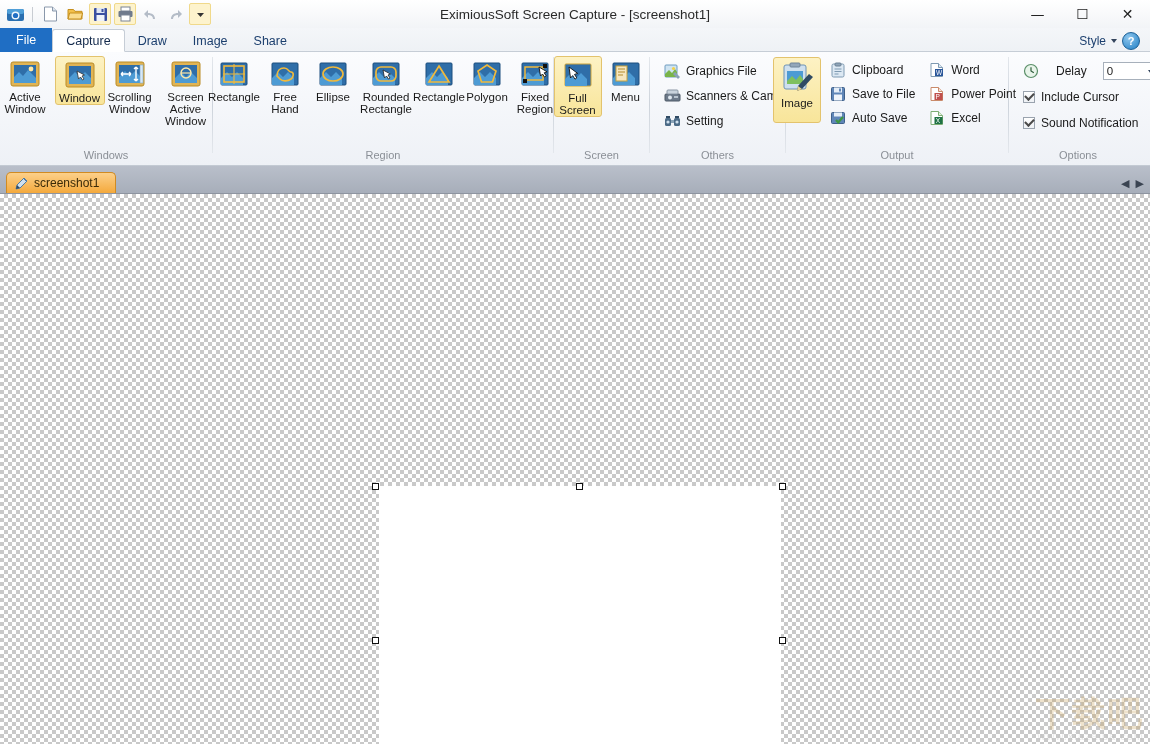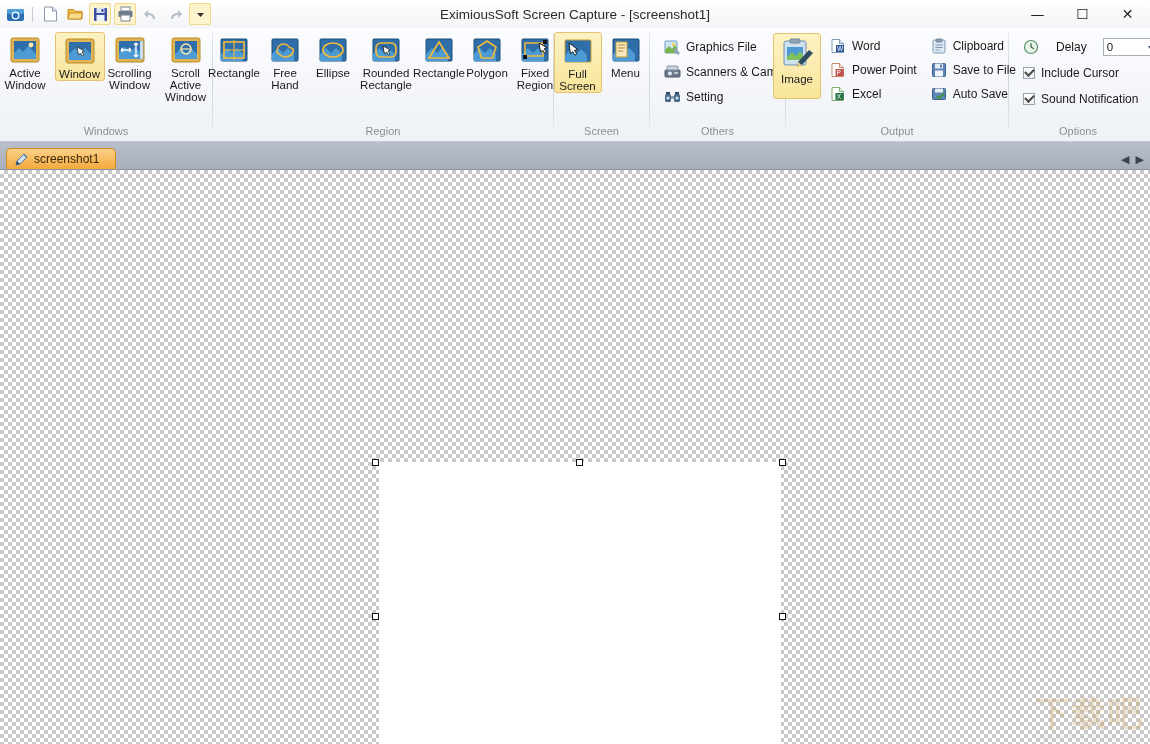--- a/index.html
+++ b/index.html
@@ -183,20 +183,32 @@
         </div>
       <div>
           <span class="glyph">☐</span>
         </div>
       <div>
           <span class="glyph">✕</span>
         </div>
     </div>
   </div>
 
+  <div class="tabstrip">
+    <div class="rtab file">File</div>
+    <div class="rtab active">Capture</div>
+    <div class="rtab">Draw</div>
+    <div class="rtab">Image</div>
+    <div class="rtab">Share</div>
+    <div class="styleArea">
+      <span>Style</span>
+      <span class="caret"></span>
+      <span class="helpbtn">?</span>
+    </div>
+  </div>
 
   <div class="ribbon">
 
     <div class="group" style="width:212px;">
       <div class="gbody">
         <div class="bigbtn" style="width:59px">
           <span class="ico">
             <svg width="34" height="30" viewBox="0 0 34 30">
                 <rect x="3" y="3" width="28" height="24" rx="2" fill="#e0b455" stroke="#b98c27"></rect>
                 <rect x="6" y="6" width="22" height="18" fill="#2f6ea8"></rect>
@@ -233,21 +245,21 @@
         <div class="bigbtn" style="width:62px">
           <span class="ico">
             <svg width="34" height="30" viewBox="0 0 34 30">
                 <rect x="3" y="3" width="28" height="24" rx="2" fill="#e0b455" stroke="#b98c27"></rect>
                 <rect x="6" y="6" width="22" height="18" fill="#2f6ea8"></rect>
                 <path d="M6 19l6-6 5 5 5-5 6 6v5H6z" fill="#4d9bd4"></path>
                 <circle cx="17" cy="14" r="5" fill="none" stroke="#ffe9a8" stroke-width="1.4"></circle>
                 <path d="M12 14h10" stroke="#ffe9a8" stroke-width="1.2"></path>
               </svg>
           </span>
-          <span class="cap"><span>Scroll Active</span><br><span>Window</span></span>
+          <span class="cap"><span>Screen Active</span><br><span>Window</span></span>
         </div>
       </div>
       <div class="glabel">Windows</div>
     </div>
     <div class="gsep"></div>
 
     <div class="group" style="width:340px;">
       <div class="gbody">
         <div class="bigbtn" style="width:54px">
           <span class="ico">
@@ -407,20 +419,54 @@
             <svg width="36" height="34" viewBox="0 0 36 34">
                 <rect x="5" y="4" width="22" height="24" rx="2" fill="#cfe0ee" stroke="#6f93b4"></rect>
                 <rect x="11" y="2" width="10" height="4" rx="1" fill="#93a7ba" stroke="#6f8499"></rect>
                 <rect x="8" y="10" width="16" height="13" fill="#4d9bd4"></rect>
                 <path d="M8 20l5-5 4 4 4-5 3 4v5H8z" fill="#7fc05e"></path>
                 <path d="M19 25l11-12 4 3-11 12-5 2z" fill="#2f4a63"></path>
                 <path d="M19 25l-1 5 5-2z" fill="#e9d08a"></path>
               </svg>
           </span>
           <span class="cap">Image</span>
+        </div>
+
+        <div style="display:flex;flex-direction:column;gap:2px;padding-left:6px;padding-top:2px;">
+          <div class="smallitem">
+            <span class="sico">
+              <svg width="16" height="16" viewBox="0 0 16 16">
+                  <rect x="2" y="2" width="12" height="13" rx="1.5" fill="#dce8f3" stroke="#7f9ab2"></rect>
+                  <rect x="5" y="1" width="6" height="3" rx="1" fill="#8fa4b8" stroke="#6a8095"></rect>
+                  <path d="M4.5 7h7M4.5 9.5h7M4.5 12h4" stroke="#7f9ab2" stroke-width="1"></path>
+                </svg>
+            </span>
+            <span class="scap">Clipboard</span>
+          </div>
+          <div class="smallitem">
+            <span class="sico">
+              <svg width="16" height="16" viewBox="0 0 16 16">
+                  <rect x="1.5" y="1.5" width="13" height="13" rx="1" fill="#5f86b8" stroke="#3f608a"></rect>
+                  <rect x="4" y="1.5" width="8" height="5" fill="#e4edf7"></rect>
+                  <rect x="9" y="2.5" width="2" height="3" fill="#5f86b8"></rect>
+                  <rect x="4" y="8.5" width="8" height="6" fill="#eff4fa"></rect>
+                </svg>
+            </span>
+            <span class="scap">Save to File</span>
+          </div>
+          <div class="smallitem">
+            <span class="sico">
+              <svg width="16" height="16" viewBox="0 0 16 16">
+                  <rect x="1.5" y="2.5" width="13" height="11" rx="1" fill="#5f86b8" stroke="#3f608a"></rect>
+                  <rect x="4" y="2.5" width="8" height="4" fill="#e4edf7"></rect>
+                  <path d="M6 10l2.2 2.4L13 7" stroke="#3f9642" stroke-width="2.2" fill="none"></path>
+                </svg>
+            </span>
+            <span class="scap">Auto Save</span>
+          </div>
         </div>
 
         <div style="display:flex;flex-direction:column;gap:2px;padding-left:6px;padding-top:2px;">
           <div class="smallitem">
             <span class="sico">
               <svg width="16" height="16" viewBox="0 0 16 16">
                   <path d="M2 1.5h7.5l4 4v9H2z" fill="#fff" stroke="#7f9ab2"></path>
                   <path d="M9.5 1.5v4h4" fill="#dde8f2" stroke="#7f9ab2"></path>
                   <rect x="6" y="7" width="8" height="7" fill="#2b579a"></rect>
                   <text x="7" y="12.8" font-size="6.5" fill="#fff" font-family="Liberation Sans">W</text>
@@ -444,54 +490,20 @@
               <svg width="16" height="16" viewBox="0 0 16 16">
                   <path d="M2 1.5h7.5l4 4v9H2z" fill="#fff" stroke="#7fae74"></path>
                   <path d="M9.5 1.5v4h4" fill="#e2f0dd" stroke="#7fae74"></path>
                   <rect x="5.5" y="7" width="8" height="7" fill="#1f7244"></rect>
                   <text x="6.8" y="12.8" font-size="6.5" fill="#fff" font-family="Liberation Sans">X</text>
                 </svg>
             </span>
             <span class="scap">Excel</span>
           </div>
         </div>
-
-        <div style="display:flex;flex-direction:column;gap:2px;padding-left:6px;padding-top:2px;">
-          <div class="smallitem">
-            <span class="sico">
-              <svg width="16" height="16" viewBox="0 0 16 16">
-                  <rect x="2" y="2" width="12" height="13" rx="1.5" fill="#dce8f3" stroke="#7f9ab2"></rect>
-                  <rect x="5" y="1" width="6" height="3" rx="1" fill="#8fa4b8" stroke="#6a8095"></rect>
-                  <path d="M4.5 7h7M4.5 9.5h7M4.5 12h4" stroke="#7f9ab2" stroke-width="1"></path>
-                </svg>
-            </span>
-            <span class="scap">Clipboard</span>
-          </div>
-          <div class="smallitem">
-            <span class="sico">
-              <svg width="16" height="16" viewBox="0 0 16 16">
-                  <rect x="1.5" y="1.5" width="13" height="13" rx="1" fill="#5f86b8" stroke="#3f608a"></rect>
-                  <rect x="4" y="1.5" width="8" height="5" fill="#e4edf7"></rect>
-                  <rect x="9" y="2.5" width="2" height="3" fill="#5f86b8"></rect>
-                  <rect x="4" y="8.5" width="8" height="6" fill="#eff4fa"></rect>
-                </svg>
-            </span>
-            <span class="scap">Save to File</span>
-          </div>
-          <div class="smallitem">
-            <span class="sico">
-              <svg width="16" height="16" viewBox="0 0 16 16">
-                  <rect x="1.5" y="2.5" width="13" height="11" rx="1" fill="#5f86b8" stroke="#3f608a"></rect>
-                  <rect x="4" y="2.5" width="8" height="4" fill="#e4edf7"></rect>
-                  <path d="M6 10l2.2 2.4L13 7" stroke="#3f9642" stroke-width="2.2" fill="none"></path>
-                </svg>
-            </span>
-            <span class="scap">Auto Save</span>
-          </div>
-        </div>
       </div>
       <div class="glabel">Output</div>
     </div>
     <div class="gsep"></div>
 
     <div class="group" style="width:138px;align-items:flex-start;">
       <div class="gbody" style="flex-direction:column;padding-left:8px;padding-top:8px;gap:4px;align-items:flex-start;">
         <div class="smallitem" style="gap:16px;">
           <span class="sico">
             <svg width="16" height="16" viewBox="0 0 16 16">

